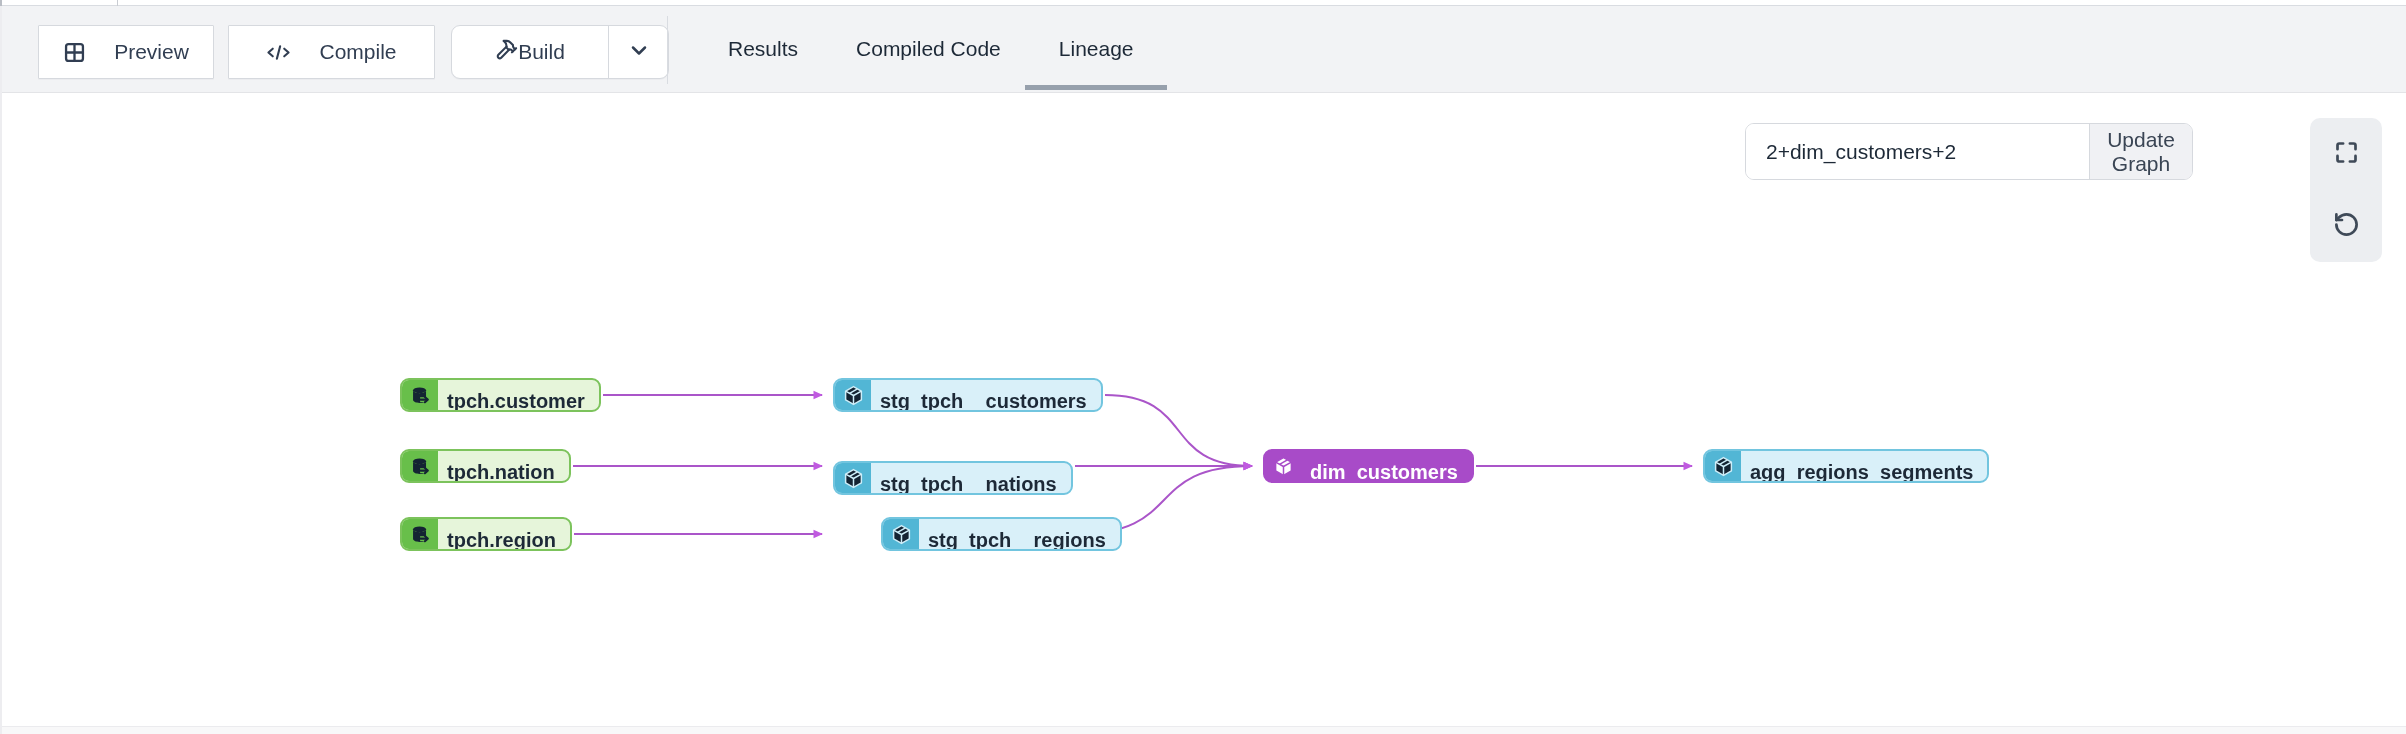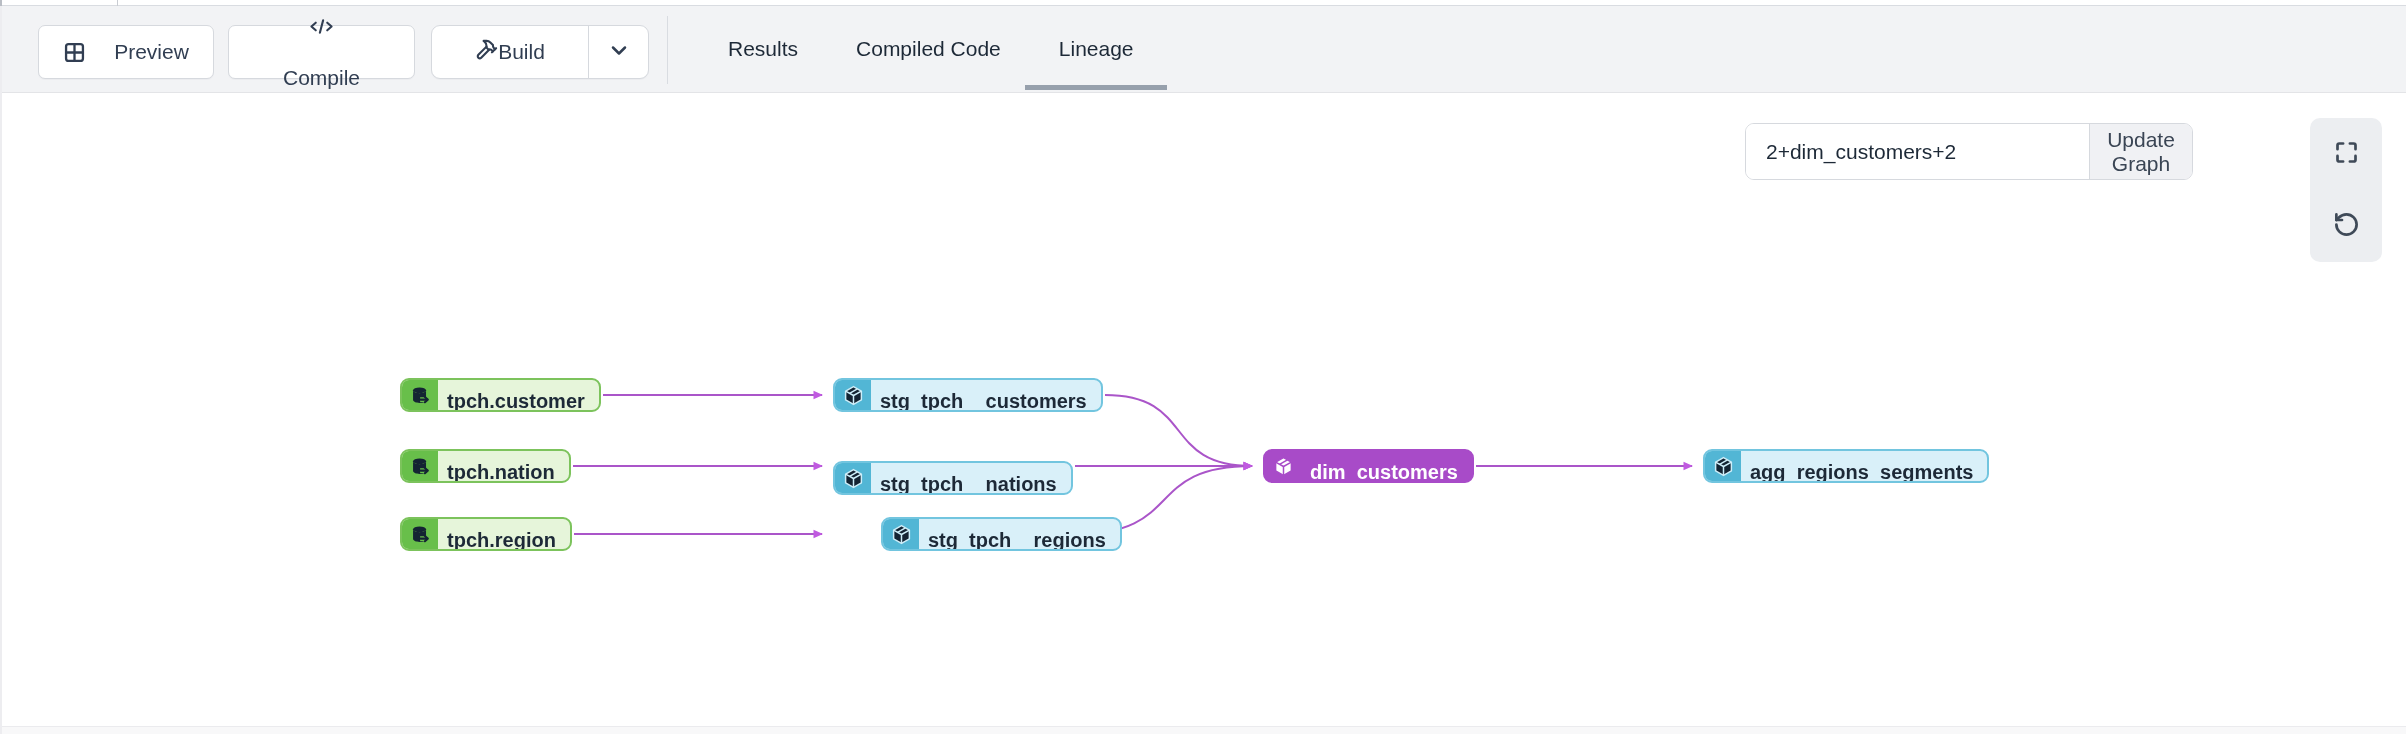--- a/index.html
+++ b/index.html
@@ -10,26 +10,26 @@
   .top-strip { position:absolute; left:0; top:0; width:2406px; height:6px;
                background:#ffffff; border-bottom:1px solid #d9dce1; }
   .top-strip .tabmark { position:absolute; top:0; height:6px; width:1px; background:#c9ccd2; }
   .top-strip .edge { position:absolute; left:0; top:0; height:6px; width:2px; background:#b9bdc4; }
 
   
   .toolbar { position:absolute; left:0; top:6px; width:2406px; height:87px;
              background:#f2f3f5; border-bottom:1px solid #e3e4e7; }
   .toolbar-buttons { position:absolute; left:38px; top:19px; height:54px; display:flex; }
   .btn { display:flex; align-items:center; justify-content:center; gap:28px;
-         height:54px; background:#ffffff; border:1px solid #d6d9de; border-radius:7px;
+         height:54px; background:#ffffff; border:1px solid #d6d9de; border-radius:1px;
          font-size:21px; font-weight:500; color:#313e52; cursor:pointer;
          box-shadow:0 1px 1px rgba(30,40,60,0.03); }
   .btn svg { display:block; }
   .btn-preview { width:176px; margin-right:14px; }
-  .btn-compile { width:187px; margin-right:16px;flex-direction:column; }
+  .btn-compile { width:207px; margin-right:16px; }
   .split { display:flex; height:54px; border:1px solid #d6d9de; border-radius:9px;
            background:#ffffff; overflow:hidden; box-shadow:0 1px 1px rgba(30,40,60,0.03); }
   .split .main { display:flex; align-items:center; justify-content:center; 
                  width:156px; font-size:21px; font-weight:500; color:#313e52; cursor:pointer; }
   .split .caret { display:flex; align-items:center; justify-content:center;
                   width:60px; border-left:1px solid #d6d9de; cursor:pointer; }
 
   .toolbar-sep { position:absolute; left:667px; top:10px; height:68px; width:1px; background:#d9dce1; }
 
   .tabs { position:absolute; left:728px; top:0; height:100%; display:flex; column-gap:58px; }

